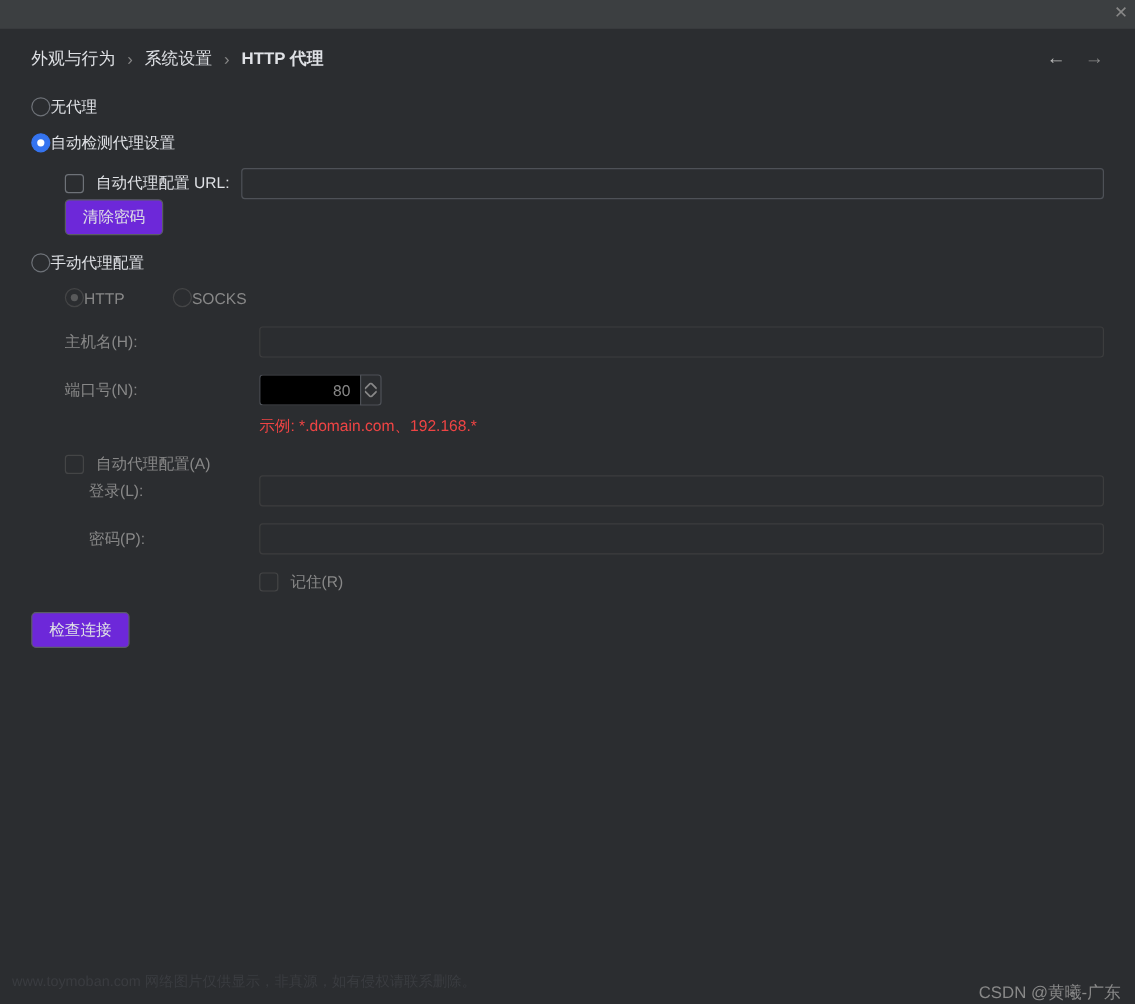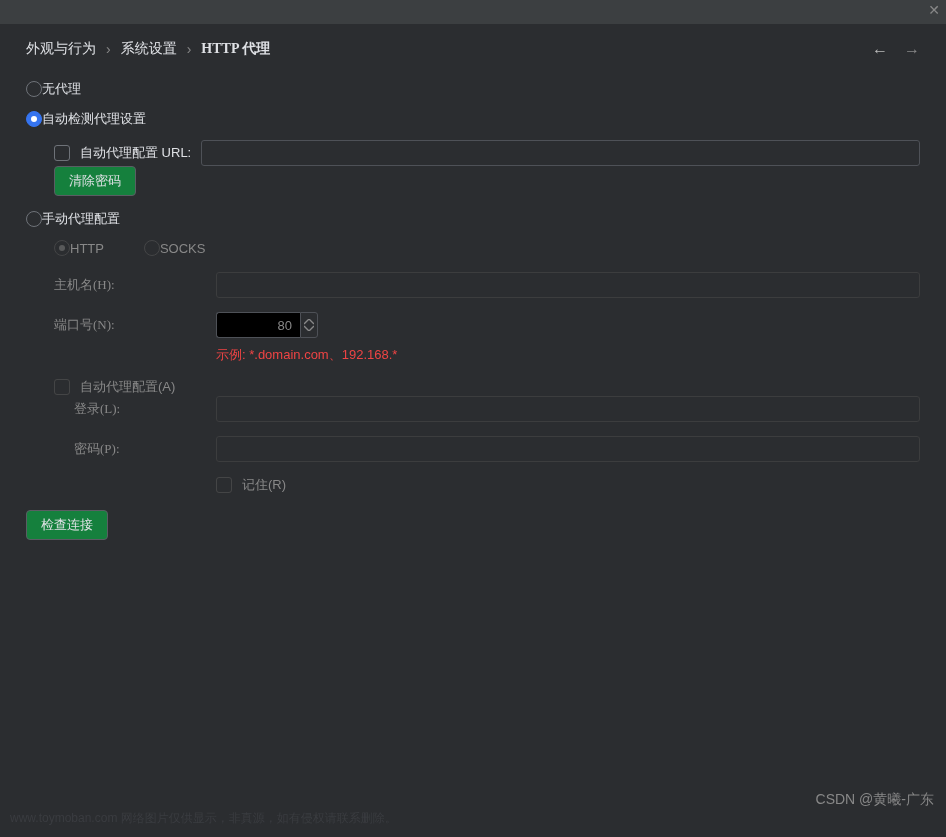--- a/index.html
+++ b/index.html
@@ -41,21 +41,20 @@
       align-items: center;
       gap: 10px;
       color: #dfe1e5;
       font-size: 14px;
     }
     .breadcrumb .sep {
       color: #888;
     }
     .breadcrumb .current {
       font-weight: 600;
-      font-family: Liberation Serif, serif;
     }
     .nav-arrows {
       display: flex;
       gap: 16px;
       color: #888;
       font-size: 16px;
     }
     .nav-arrows .enabled {
       color: #bbb;
     }
@@ -127,40 +126,39 @@
       color: #dfe1e5;
       padding: 0 8px;
       font-size: 13px;
       flex: 1;
     }
     .text-input.disabled {
       opacity: 0.7;
       border-color: #444;
     }
     .button {
-      background: #15803d;
+      background: #6d28d9;
       border: 1px solid #5a5d63;
       border-radius: 4px;
       color: #dfe1e5;
       padding: 5px 14px;
       font-size: 13px;
       cursor: pointer;
     }
     .form-row {
       display: flex;
       align-items: center;
       margin-bottom: 14px;
       gap: 12px;
     }
     .form-label {
       width: 150px;
       color: #888;
       font-size: 13px;
       flex-shrink: 0;
-      font-family: Liberation Serif, serif;
     }
     .form-label.indented {
       padding-left: 20px;
     }
     .spinner-wrap {
       display: flex;
       align-items: center;
     }
     .spinner-input {
       background: #000000;
@@ -214,21 +212,21 @@
     .remember-row {
       display: flex;
       align-items: center;
       gap: 10px;
       margin-left: 162px;
       margin-bottom: 16px;
     }
     .watermark {
       position: absolute;
       right: 12px;
-      bottom: 28px;
+      bottom: 0;
       color: #888;
       font-size: 14px;
     }
     .faint-text {
       position: absolute;
       left: 10px;
       bottom: 10px;
       color: #3a3c40;
       font-size: 12px;
     }

